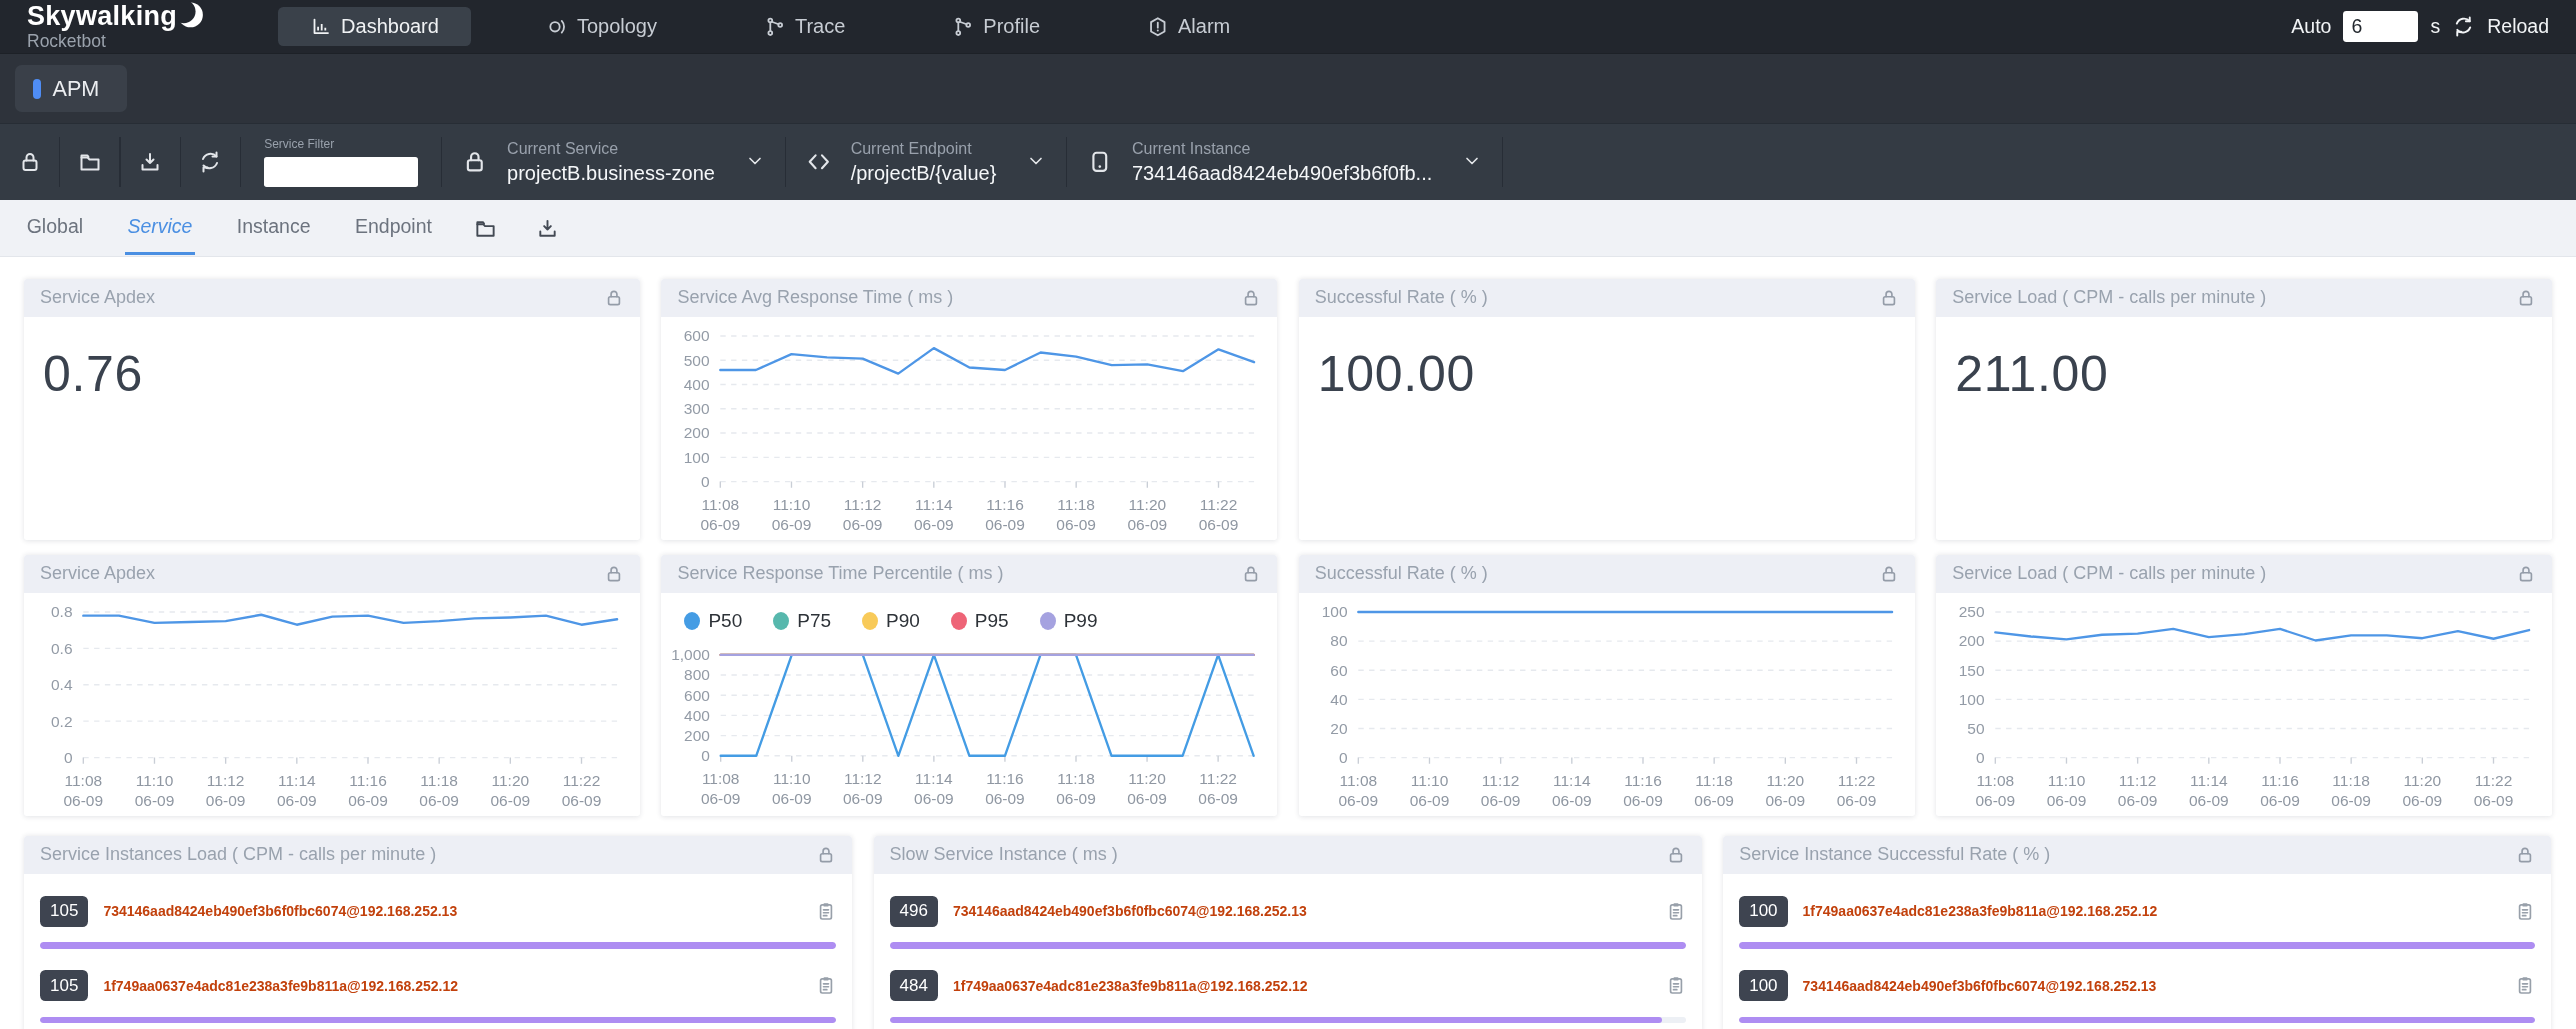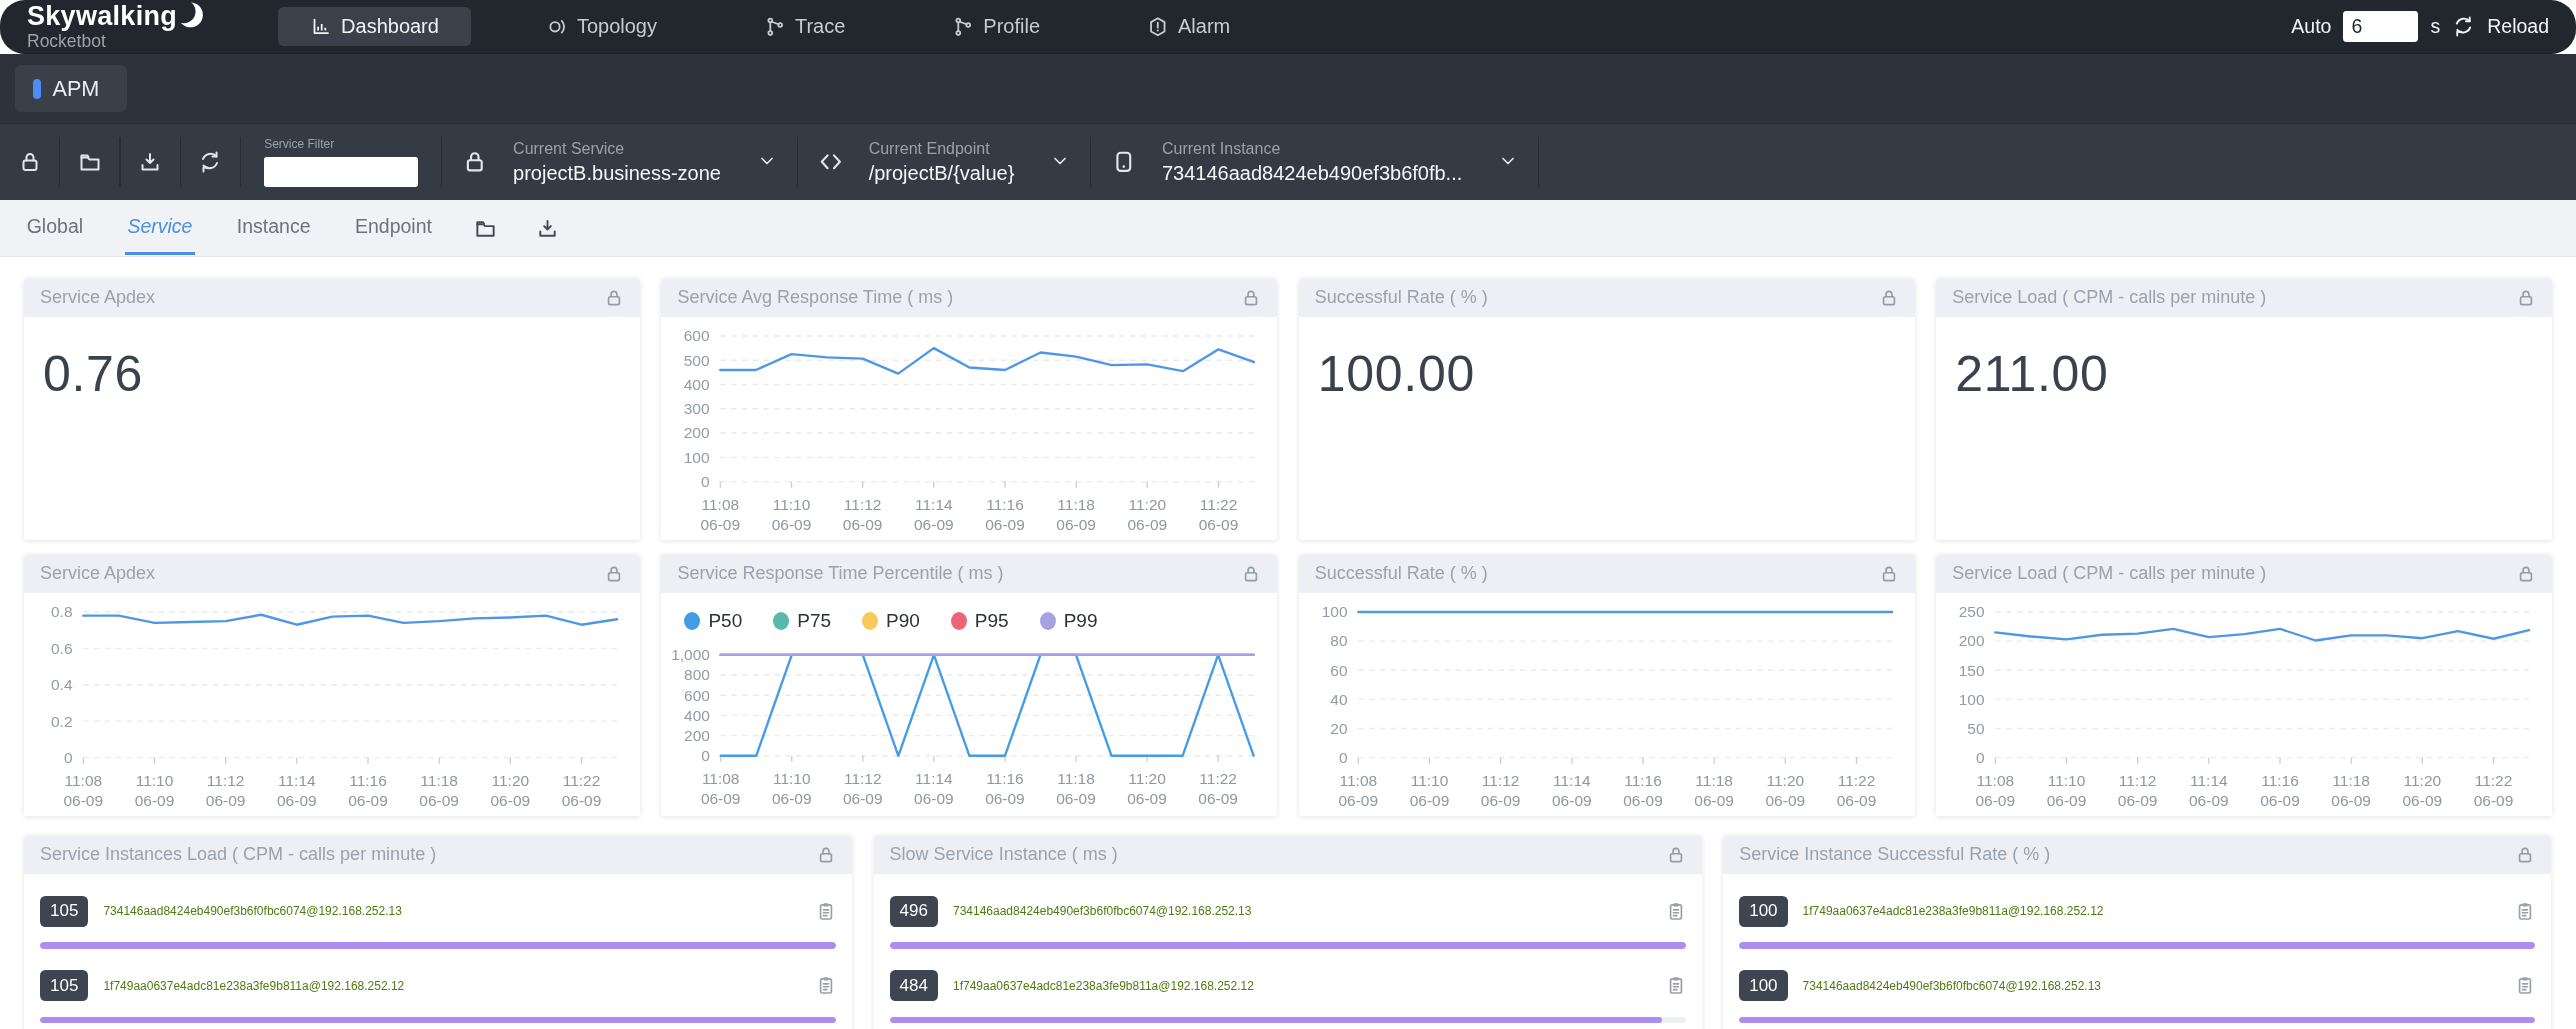--- a/index.html
+++ b/index.html
@@ -1,21 +1,21 @@
 <!DOCTYPE html>
 <html style="font-size:10.8px"><head>
 <meta charset="utf-8">
 <style>
   * { margin:0; padding:0; box-sizing:border-box; }
   html,body { width:2576px; height:1029px; overflow:hidden; background:#fff;
     font-family:"Liberation Sans", sans-serif; }
 
   
   .navbar { height:54px; background:#22262d; border-bottom:1.3px solid #1d2127;
-    display:flex; align-items:center; padding:0 27px; color:#c7ccd3;border-radius:25px; }
+    display:flex; align-items:center; padding:0 27px; color:#c7ccd3; }
   .logo { display:flex; flex-direction:column; justify-content:center; margin-right:74px; cursor:pointer; }
   .logo-row { display:flex; align-items:flex-start; }
   .logo-title { font-size:27px; font-weight:700; color:#ffffff; letter-spacing:0.3px; }
   .logo-sub { font-size:17.5px; color:#9aa2ac; margin-top:-1.3px; }
   .nav-items { display:flex; align-items:center; gap:43px; }
   .nav-item { display:flex; align-items:center; gap:9.4px; font-size:20px; color:#c7ccd3;
     padding:8px 32px; border-radius:5.4px; cursor:pointer; }
   .nav-item.active { background:#3a414a; color:#f0f2f4; }
   .nav-item svg { width:21.6px; height:21.6px; }
   .nav-right { margin-left:auto; display:flex; align-items:center; gap:12px; color:#f2f4f6; font-size:19.5px; }
@@ -34,21 +34,21 @@
   .toolbar { height:77px; background:#343b44; border-top:1.3px solid #272d35;
     display:flex; align-items:center; color:#e3e6ea; }
   .tool-btn { background:none; border:none; color:#e3e6ea; width:59px; height:47px;
     display:flex; align-items:center; justify-content:center; cursor:pointer; }
   .tool-btn svg { width:24px; height:24px; }
   .tool-sep { width:1.3px; height:50px; background:#272d36; }
   .filter-group { display:flex; flex-direction:column; justify-content:center; gap:5.4px; padding:0 23px; }
   .filter-label { font-size:12px; color:#99a1ac; }
   .filter-input { width:154px; height:30px; border:none; border-radius:2.7px; background:#fff; outline:none;
     font-size:17.5px; padding:0 6.7px; font-family:"Liberation Sans",sans-serif; }
-  .selector { display:flex; align-items:center; padding:0 20px; gap:25px; cursor:pointer; }
+  .selector { display:flex; align-items:center; padding:0 20px; gap:19px; cursor:pointer; }
   .selector svg.lead { width:25.6px; height:25.6px; }
   .sel-texts { display:flex; flex-direction:column; gap:4px; }
   .sel-label { font-size:16px; color:#99a1ac; }
   .sel-value { font-size:20px; color:#f5f7f9; }
   .sel-chevron svg { width:20px; height:20px; margin-left:10.8px; }
 
   
   .view-tabs { height:57px; background:#f0f2f6; border-bottom:1.3px solid #e3e6eb;
     display:flex; align-items:center; padding:0 24px; gap:39px; }
   .vtab { font-size:19.5px; color:#6c737e; height:54px; display:flex; align-items:center; cursor:pointer;
@@ -75,21 +75,21 @@
   .chart-box.short { height:179px; }
   .legend { display:flex; gap:31px; margin:13.5px 0 0 23px; height:30px; }
   .legend-item { display:flex; align-items:center; gap:8px; font-size:19px; color:#2d3238; cursor:pointer; }
   .legend-dot { width:16px; height:18px; border-radius:50%; display:inline-block; }
 
   
   .list-body { padding:1.3px 16px 0 16px; }
   .list-item { padding-top:17.5px; }
   .li-row { display:flex; align-items:center; height:38px; gap:15px; }
   .li-badge { background:#3e4450; color:#fff; font-size:17px; border-radius:5.4px; padding:5.4px 10px; }
-  .li-label { font-size:12px; color:#4d7c0f; flex:1; }
+  .li-label { font-size:14px; color:#c2410c; flex:1;font-weight:bold; }
   .li-copy { background:none; border:none; color:#98a0aa; cursor:pointer; display:flex; }
   .li-copy svg { width:20px; height:23px; }
   .li-track { height:6.7px; border-radius:3.4px; background:#edf0f5; margin-top:12px; overflow:hidden; }
   .li-bar { height:6.7px; border-radius:3.4px; background:#ae8df2; }
 
   svg.sicon { stroke:currentColor; fill:none; stroke-width:2; stroke-linecap:round; stroke-linejoin:round; }
 </style>
 </head>
 <body>
 

